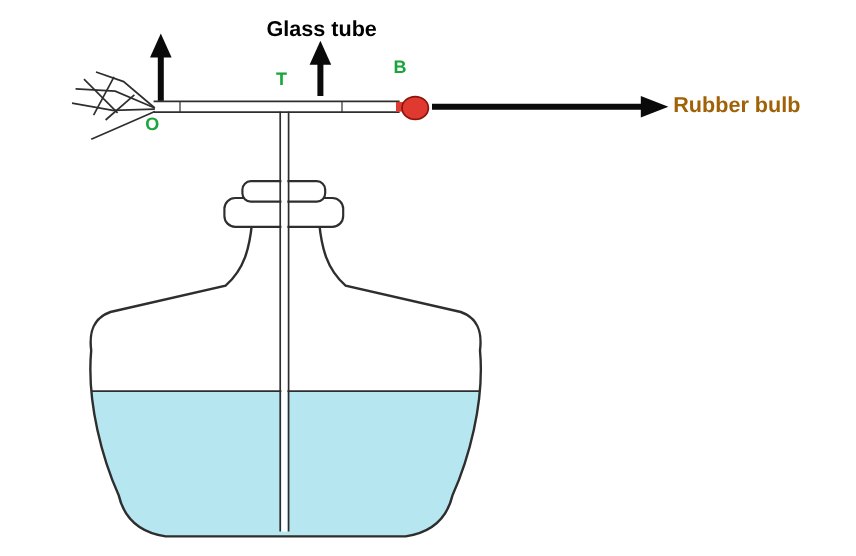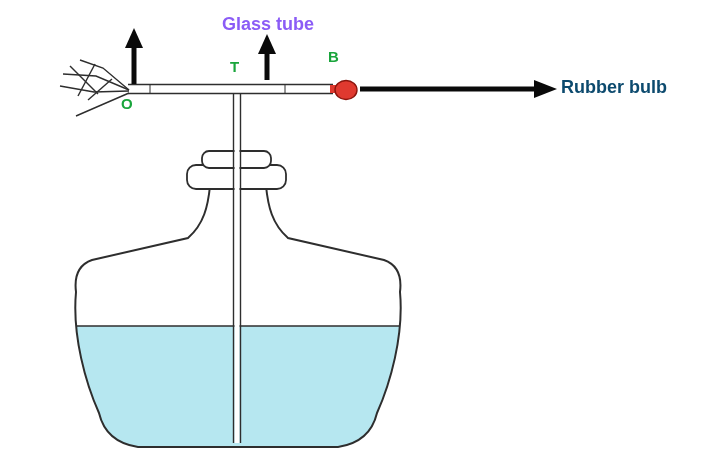--- a/index.html
+++ b/index.html
@@ -117,23 +117,23 @@
         <polygon points="267,34 258,54 276,54" fill="currentColor"></polygon>
       </g>
       <g>
         <line x1="360" y1="89" x2="536" y2="89" stroke="currentColor" stroke-width="5"></line>
         <polygon points="557,89 534,80 534,98" fill="currentColor"></polygon>
       </g>
     </g>
   </svg>
 
 
-  <span class="lbl lbl-glass-tube" style="color: #8b5cf6;">Glass tube</span>
+  <span class="lbl lbl-glass-tube" style="color: #000000;">Glass tube</span>
 
-  <span class="lbl lbl-rubber-bulb" style="color: #0c4a6e;">Rubber bulb</span>
+  <span class="lbl lbl-rubber-bulb" style="color: #a16207;">Rubber bulb</span>
 
   <span class="pt pt-o" style="color: rgb(26, 165, 60);">O</span>
 
   <span class="pt pt-t" style="color: rgb(26, 165, 60);">T</span>
 
   <span class="pt pt-b" style="color: rgb(26, 165, 60);">B</span>
 
 </div>
 
 </body></html>

